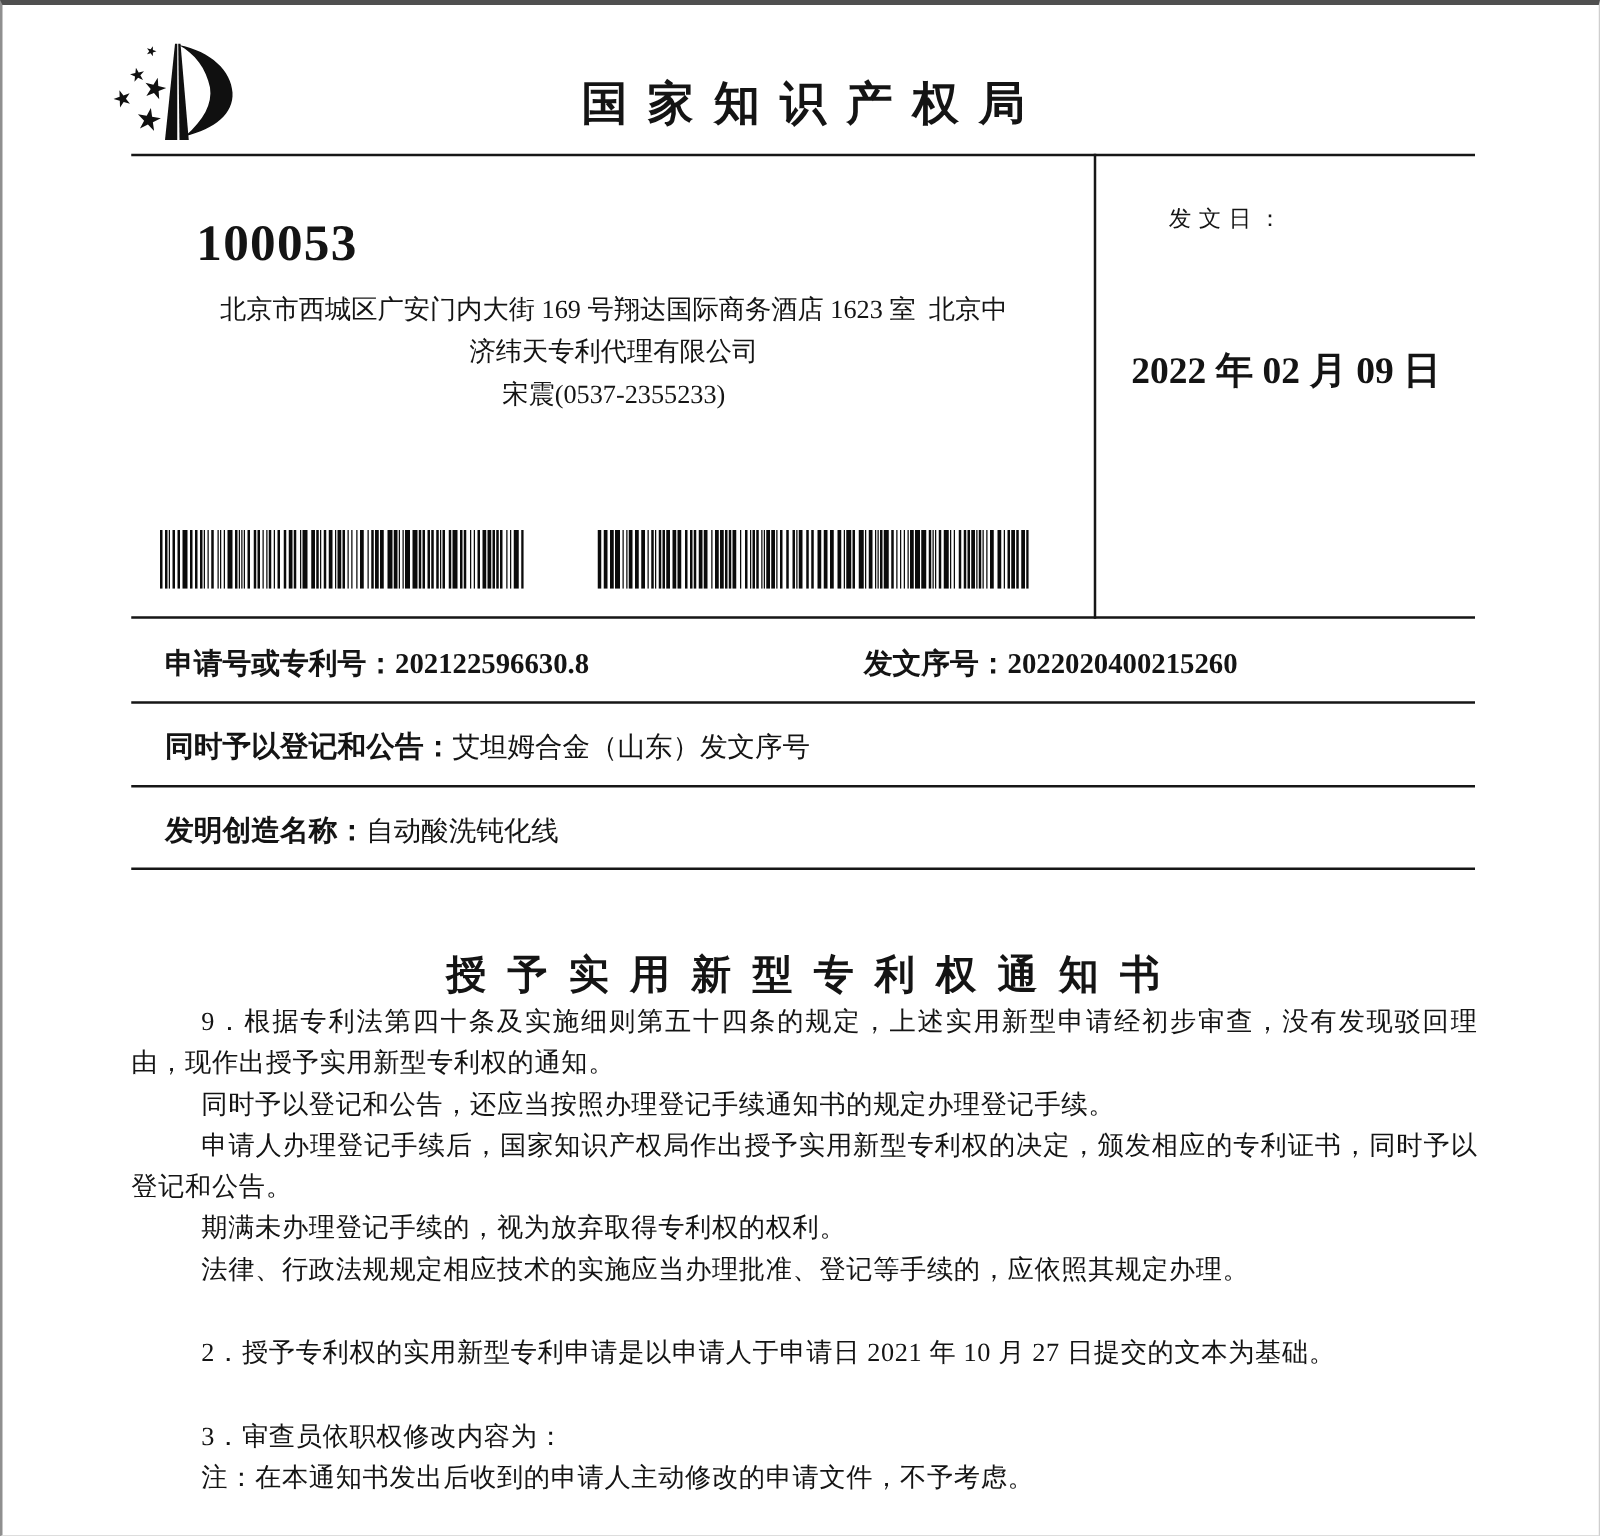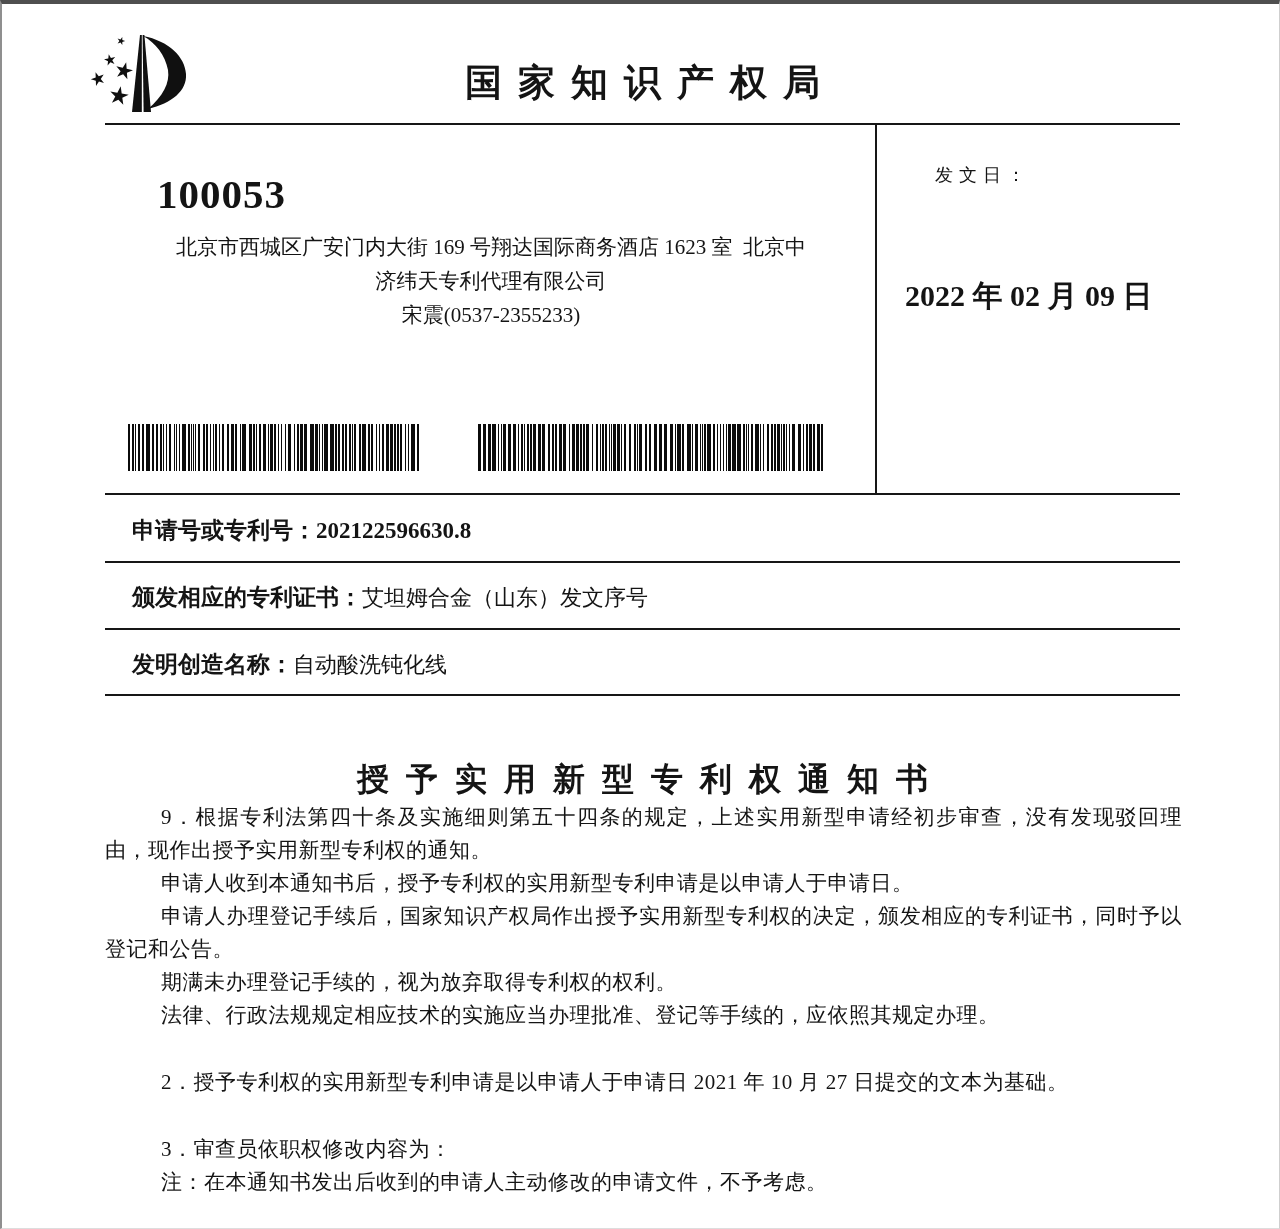--- a/index.html
+++ b/index.html
@@ -300,40 +300,43 @@
       <i style="left:335px;width:2px"></i>
       <i style="left:339px;width:3px"></i>
       <i style="left:343px;width:2px"></i>
     </div>
 
   <div class="abs hline hl-2"></div>
 
   <div class="abs field row1a">
     <span class="lbl">申请号或专利号：</span><span class="num">202122596630.8</span>
   </div>
+  <div class="abs field row1b">
+    <span class="lbl">发文序号：</span><span class="num">2022020400215260</span>
+  </div>
 
   <div class="abs hline hl-3"></div>
 
   <div class="abs field row2">
-    <span class="lbl">颁发相应的专利证书：</span><span class="txt">艾坦姆合金（山东）发文序号</span>
+    <span class="lbl">同时予以登记和公告：</span><span class="txt">艾坦姆合金（山东）发文序号</span>
   </div>
 
   <div class="abs hline hl-4"></div>
 
   <div class="abs field row3">
     <span class="lbl">发明创造名称：</span><span class="txt">自动酸洗钝化线</span>
   </div>
 
   <div class="abs hline hl-5"></div>
 
   <div class="abs notice-title">授予实用新型专利权通知书</div>
 
   <div class="abs body-text">
     <p>9．根据专利法第四十条及实施细则第五十四条的规定，上述实用新型申请经初步审查，没有发现驳回理由，现作出授予实用新型专利权的通知。</p>
-    <p>申请人收到本通知书后，授予专利权的实用新型专利申请是以申请人于申请日。</p>
+    <p>同时予以登记和公告，还应当按照办理登记手续通知书的规定办理登记手续。</p>
     <p>申请人办理登记手续后，国家知识产权局作出授予实用新型专利权的决定，颁发相应的专利证书，同时予以登记和公告。</p>
     <p>期满未办理登记手续的，视为放弃取得专利权的权利。</p>
     <p>法律、行政法规规定相应技术的实施应当办理批准、登记等手续的，应依照其规定办理。</p>
     <p class="gap">2．授予专利权的实用新型专利申请是以申请人于申请日 2021 年 10 月 27 日提交的文本为基础。</p>
     <p class="gap">3．审查员依职权修改内容为：</p>
     <p>注：在本通知书发出后收到的申请人主动修改的申请文件，不予考虑。</p>
   </div>
 
 </div>
 

